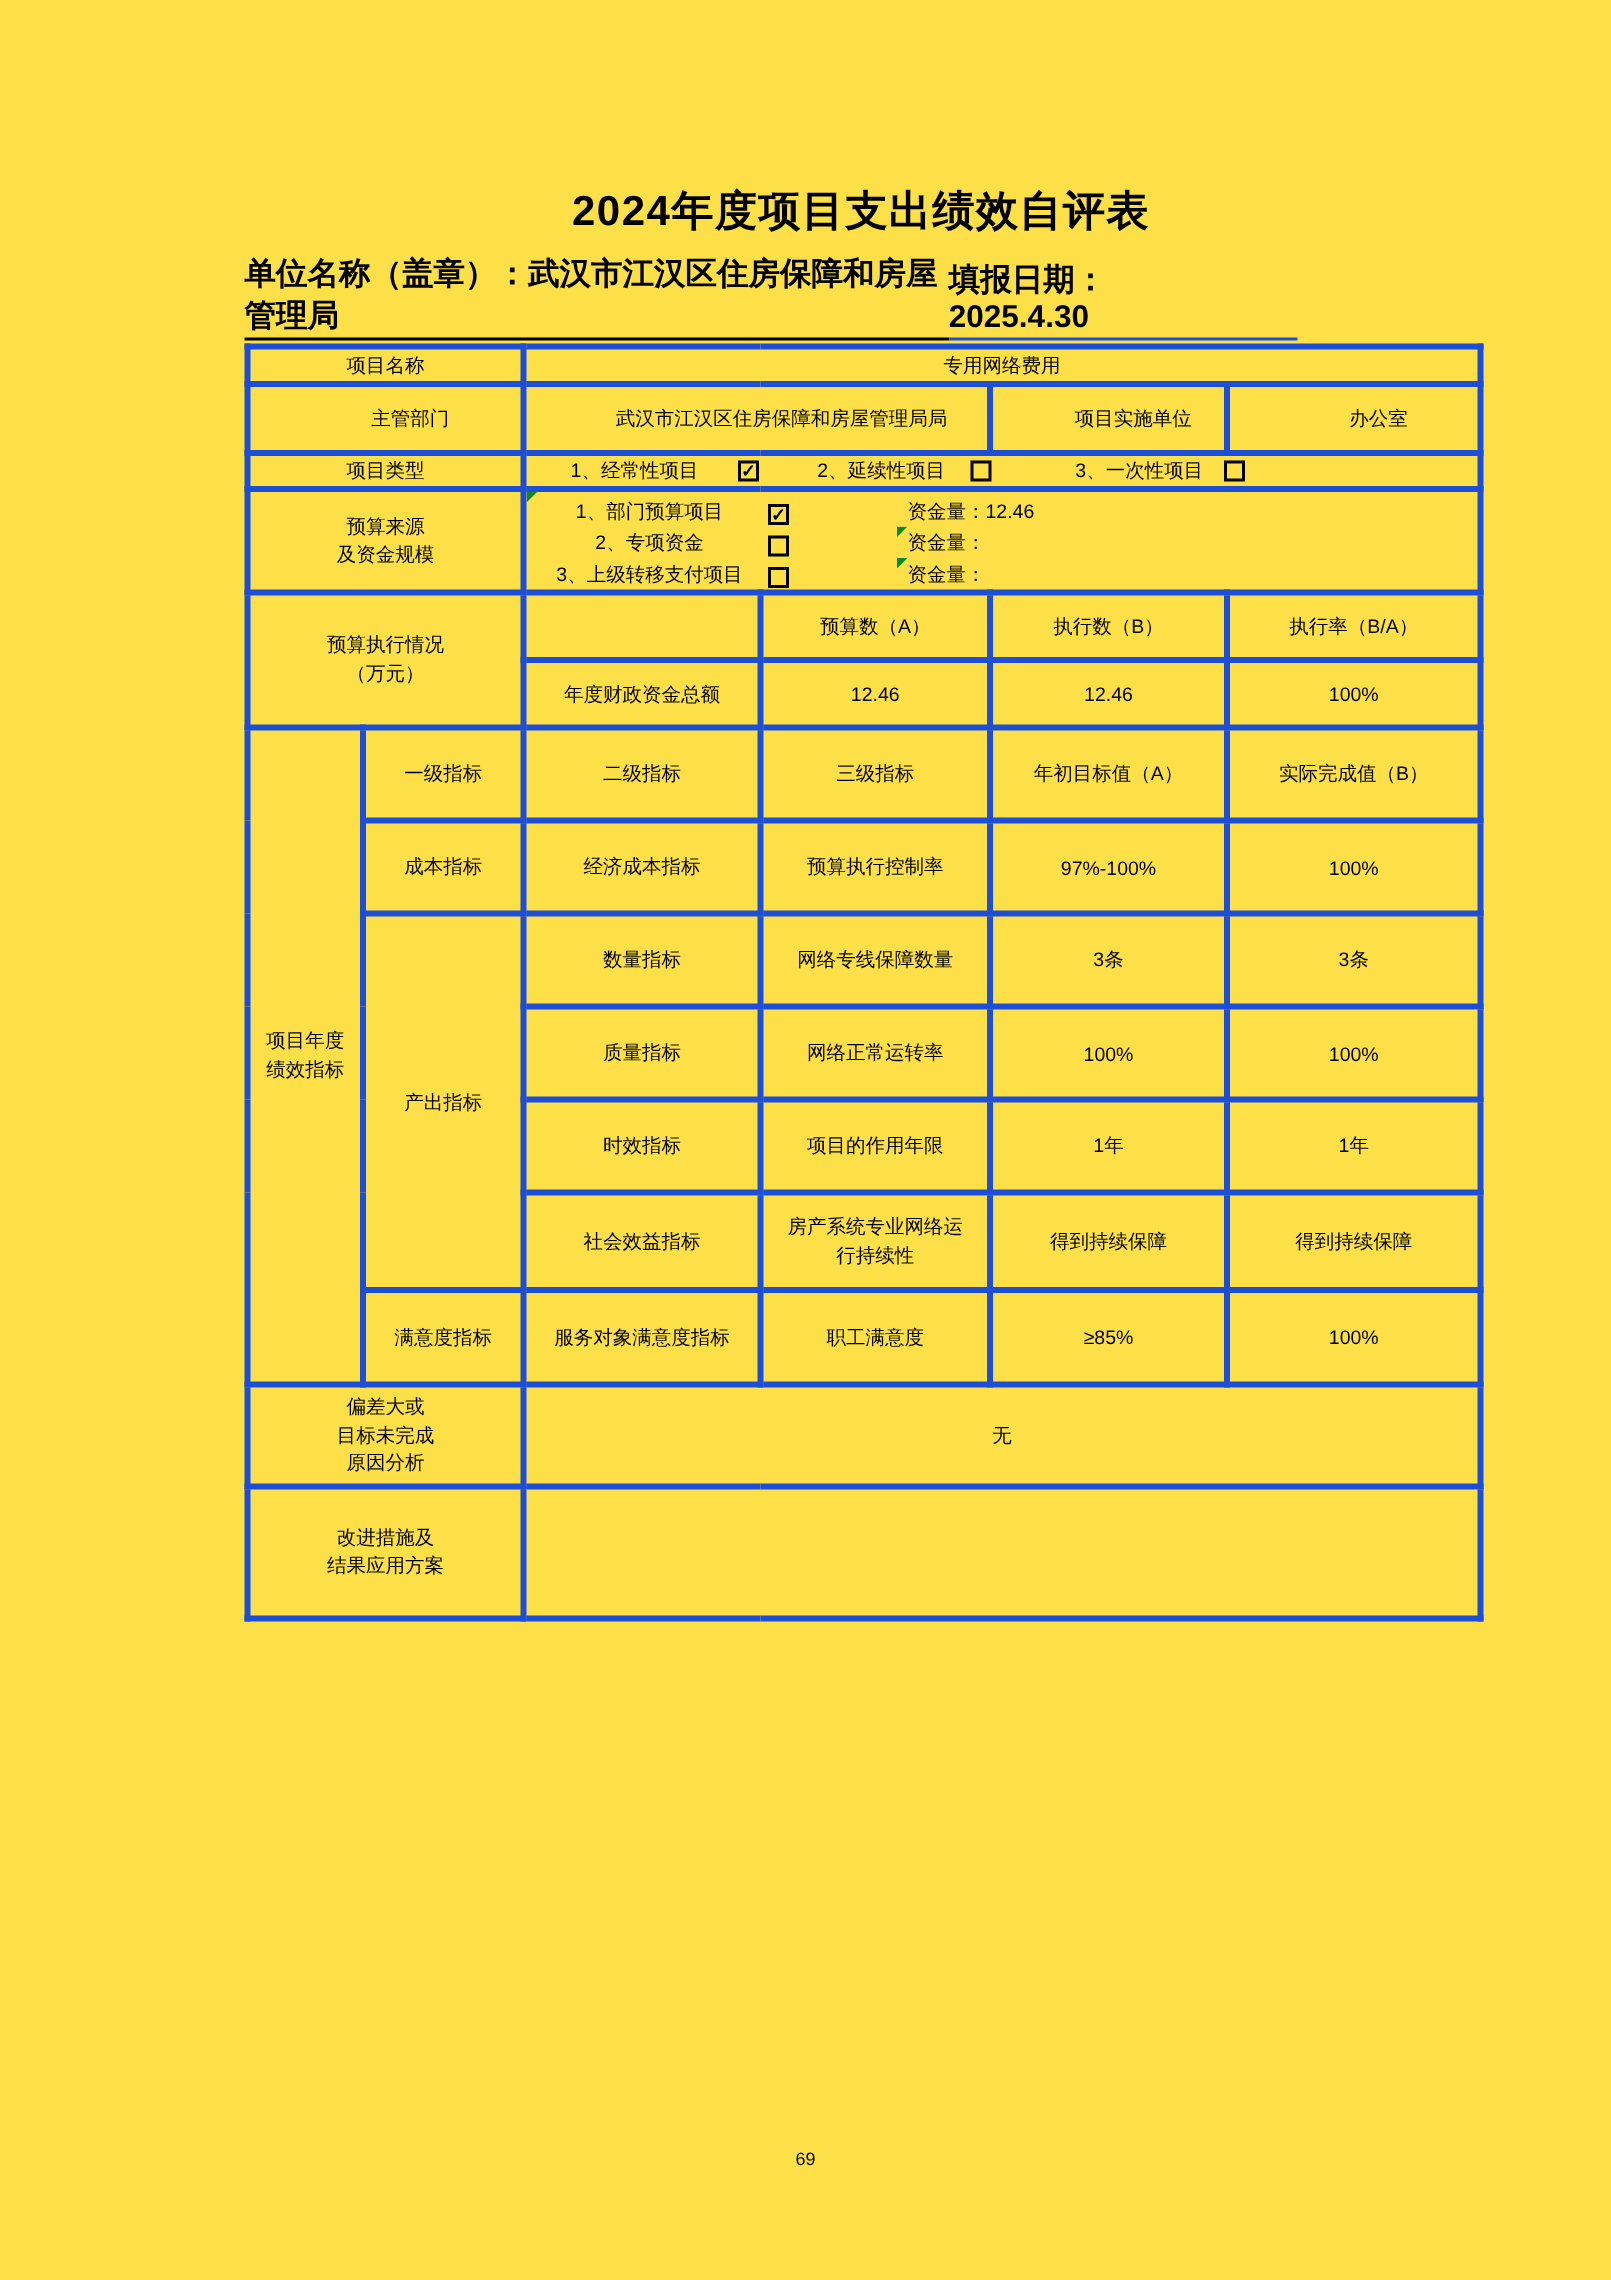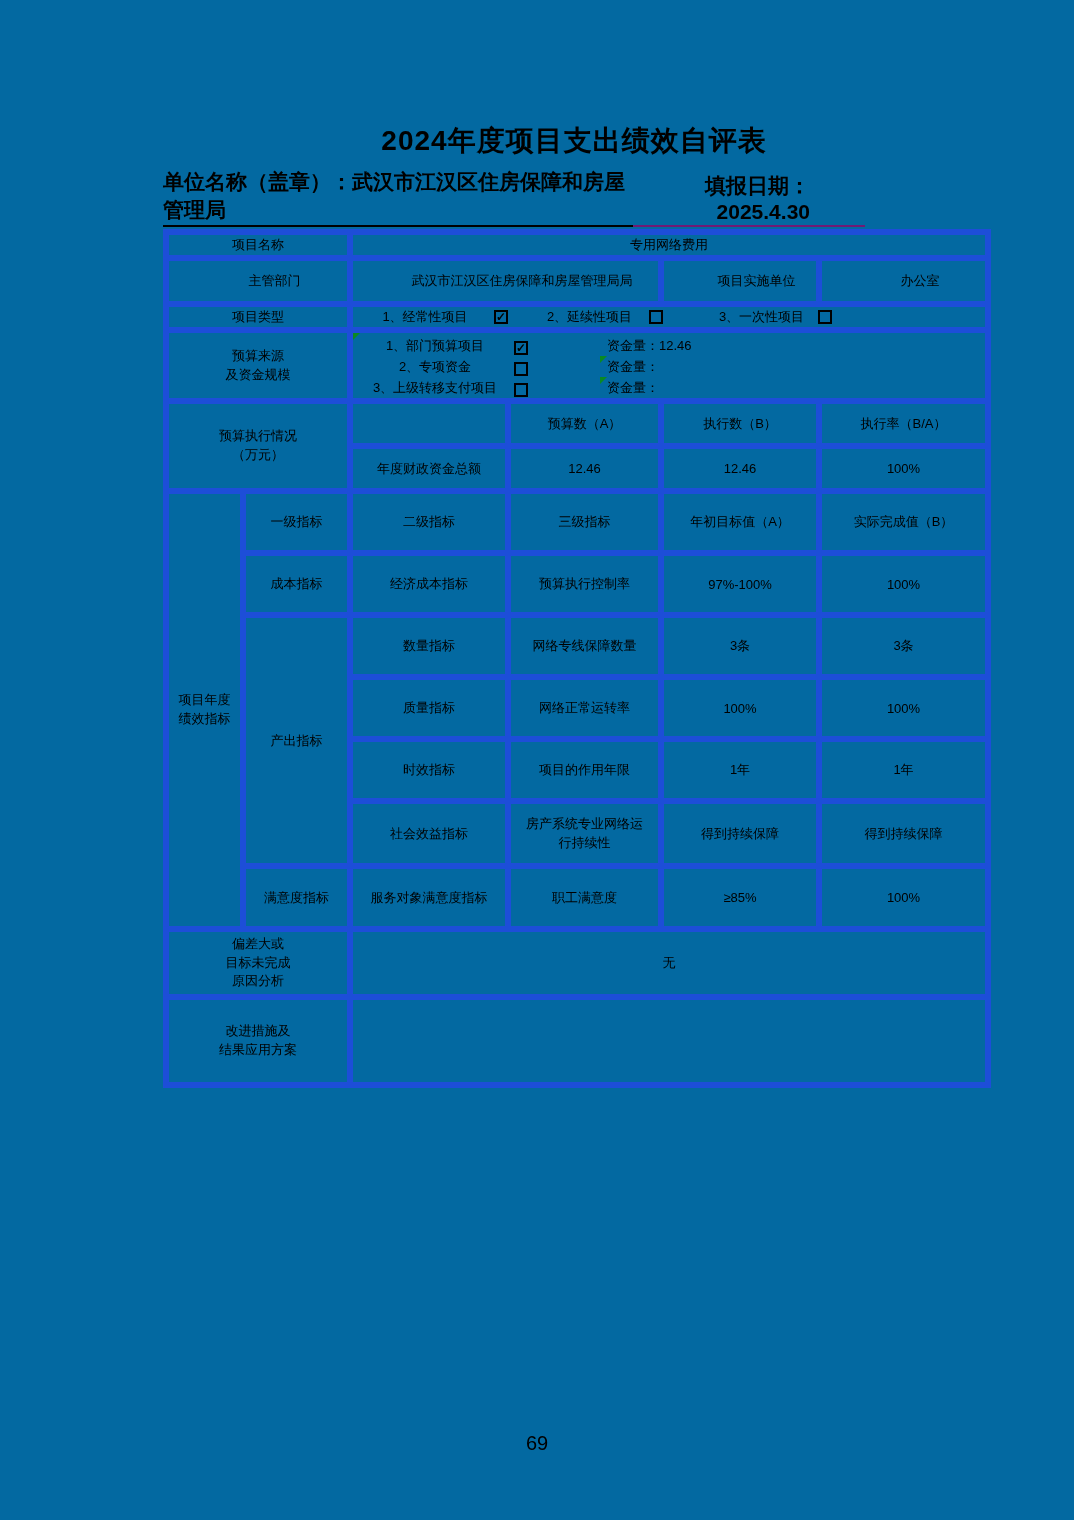--- a/index.html
+++ b/index.html
@@ -1,38 +1,38 @@
 <!DOCTYPE html>
 <html><head>
 <meta charset="utf-8">
 <style>
   * { margin:0; padding:0; box-sizing:border-box; }
   html,body { background:#ffffff; }
   .page {
-    position:relative; width:1074px; height:1520px; background:#0369a1;
+    position:relative; width:1074px; height:1520px; background:#fde047;
     font-family:"Liberation Sans", sans-serif; color:#000;
   }
   .sheet { position:absolute; left:163px; top:122px; width:822px; }
   .doc-title {
     text-align:center; font-size:28px; font-weight:700; letter-spacing:1px;
     margin-bottom:8px; white-space:nowrap;
   }
   .subheader {
     display:flex; justify-content:space-between; align-items:flex-end;
     font-size:21px; font-weight:700; margin-bottom:2px;
   }
   .subheader .unit-name { border-bottom:2px solid #000; padding-bottom:1px; }
-  .subheader .report-date { border-bottom:2px solid #701a75; padding-bottom:1px; padding-right:55px; margin-right:120px;text-align:right; }
+  .subheader .report-date { border-bottom:2px solid #1d4ed8; padding-bottom:1px; padding-right:55px; margin-right:120px; }
 
   table.main {
     border-collapse:collapse; table-layout:fixed; width:822px;
     border:3px solid #000; font-size:13px;
   }
   table.main td {
-    border:6px solid #1d4ed8; text-align:center; vertical-align:middle;
+    border:4px solid #1d4ed8; text-align:center; vertical-align:middle;
     padding:1px 3px; overflow:hidden;
   }
   td.ml { white-space:pre-line; line-height:1.45; }
   td.left { text-align:left; padding-left:6px; }
   tr.r1  td { height:25px; }
   tr.r2  td { height:46px;padding-left:36px; }
   tr.r3  td { height:21px; }
   tr.r4  td { height:66px; }
   tr.r5  td { height:45px; }
   tr.r6  td { height:45px; }
@@ -61,21 +61,21 @@
   .bs-line .bs-text { flex:0 0 158px; }
   .bs-amount { margin-left:77px; position:relative; padding-left:2px; }
   .green-tri {
     position:absolute; width:7px; height:7px;
     background:#0a8a23;
     -webkit-clip-path:polygon(0 0,100% 0,0 100%); clip-path:polygon(0 0,100% 0,0 100%);
   }
   .tri-cell-corner { top:0; left:0; }
   .tri-amount { top:-2px; left:-5px; }
 
-  .page-num { position:absolute; top:1432px; left:0; width:100%; text-align:center; font-size:20px; }
+  .page-num { position:absolute; top:1432px; left:0; width:100%; text-align:center; font-size:12px; }
 </style>
 </head>
 <body>
 
 <div class="page">
   <div class="sheet">
 
     <div class="doc-title">2024年度项目支出绩效自评表</div>
 
     <div class="subheader">

